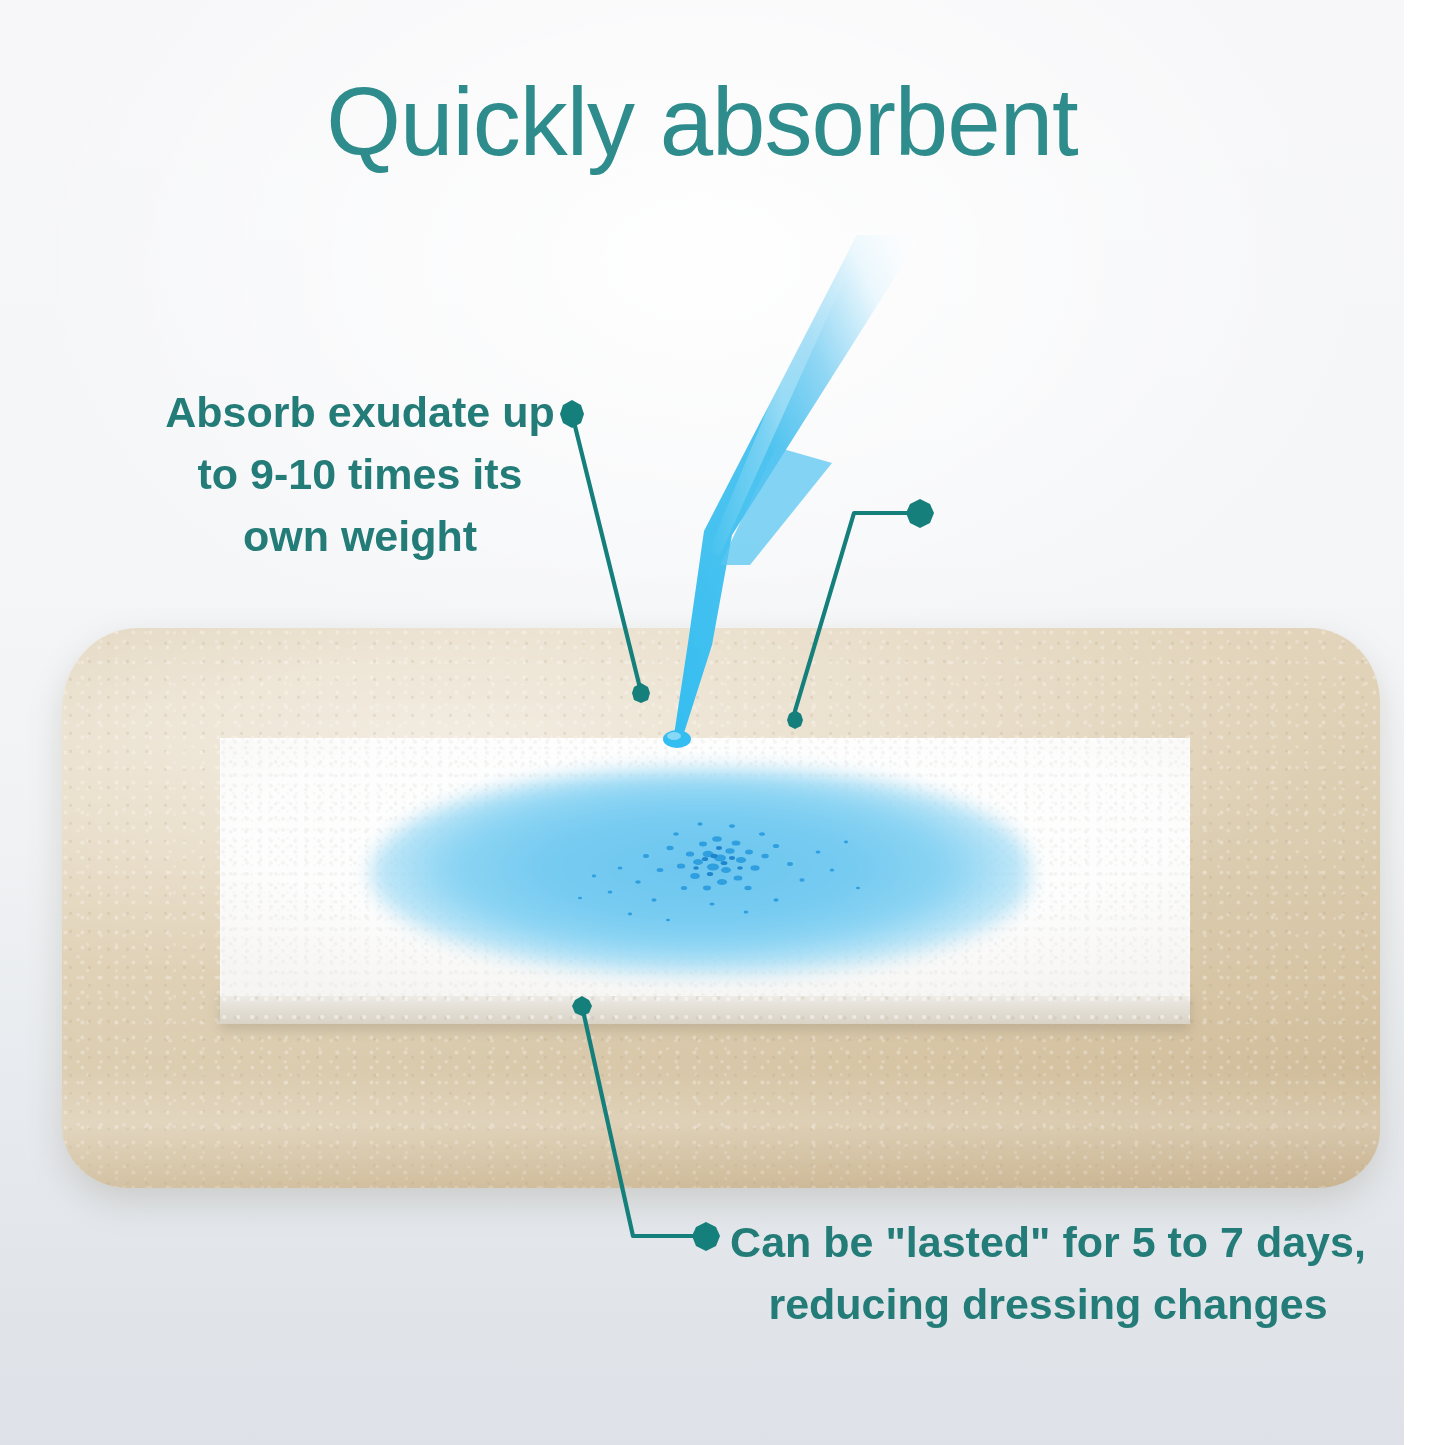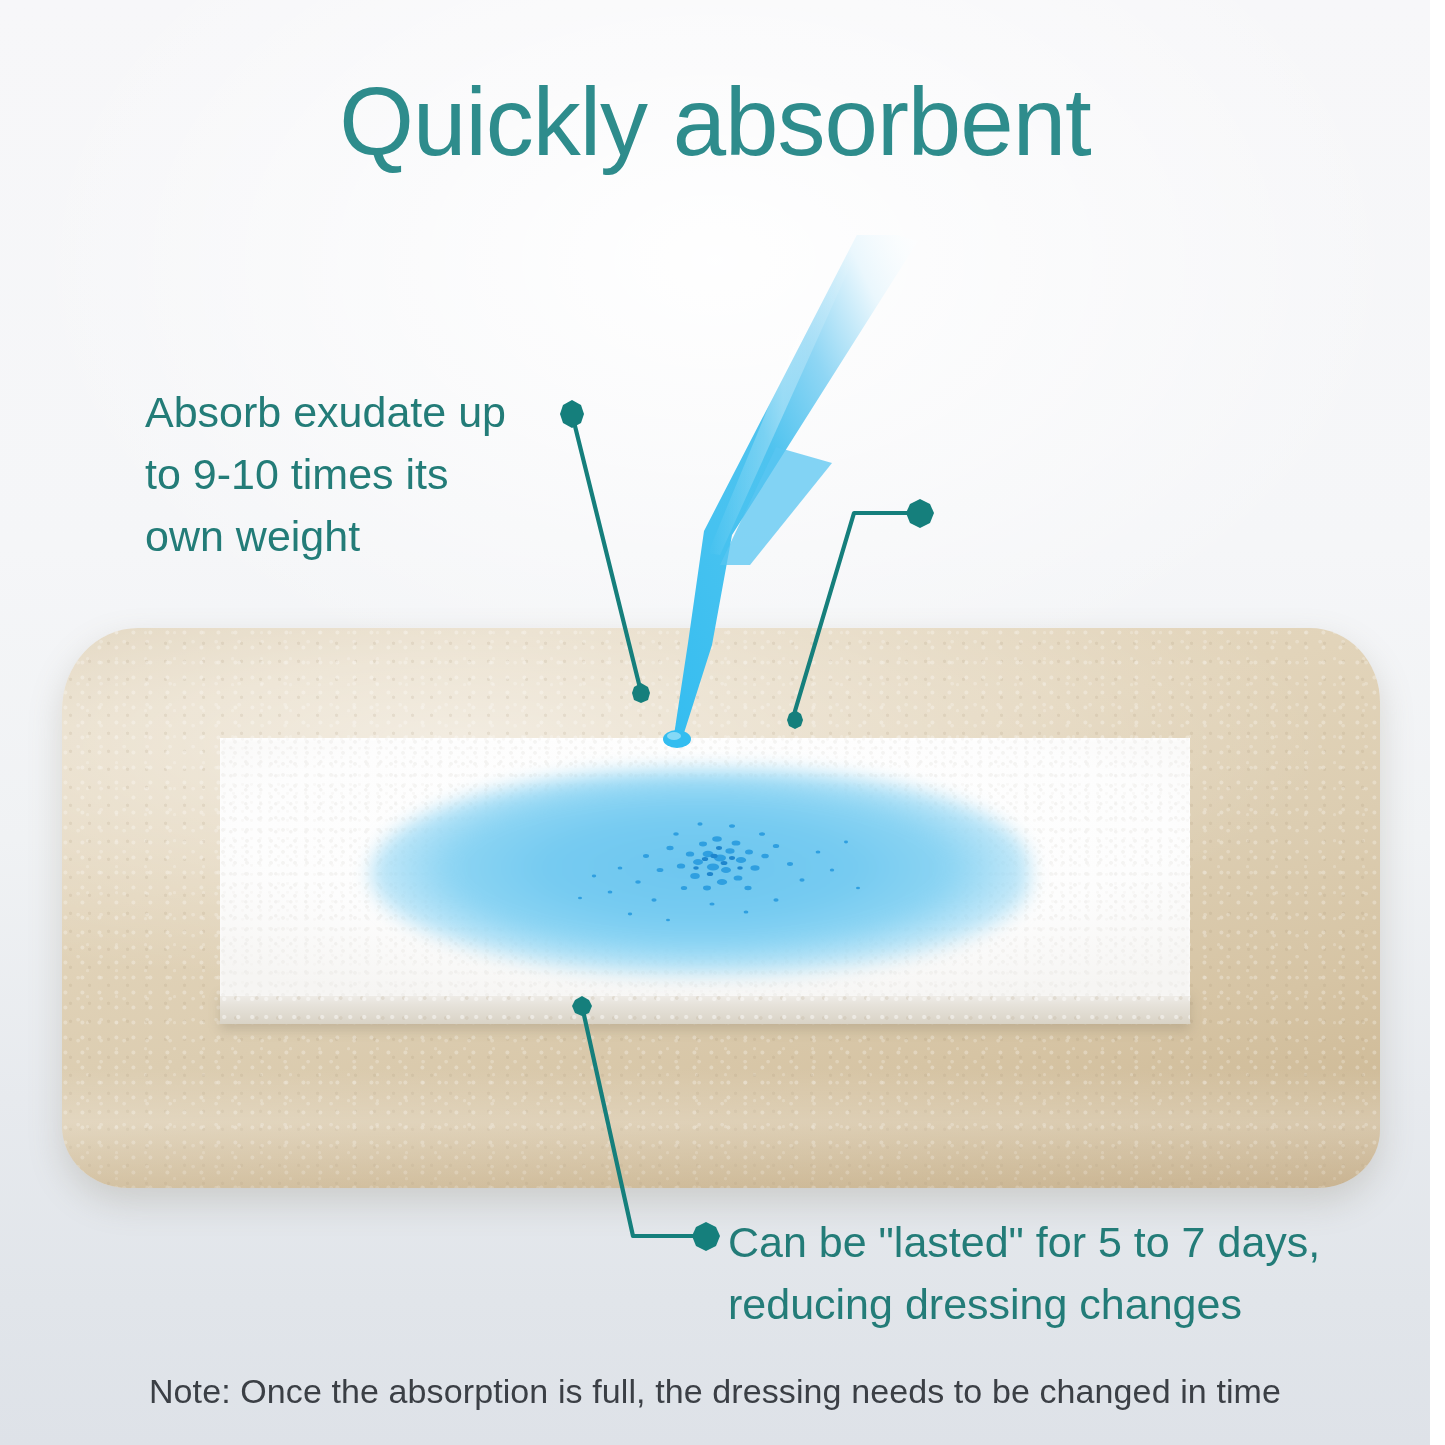--- a/index.html
+++ b/index.html
@@ -14,21 +14,20 @@
     height: 1445px;
     overflow: hidden;
     font-family: "Liberation Sans", sans-serif;
     background: linear-gradient(180deg,
         #f7f7f9 0%,
         #f5f6f8 38%,
         #f0f2f4 58%,
         #e7eaee 76%,
         #e1e5ea 90%,
         #dee2e8 100%);
-    padding-left: 26px;
   }
 
   
   .bg-sheen {
     position: absolute;
     inset: 0;
     background: radial-gradient(ellipse 70% 45% at 50% 18%,
                 rgba(255,255,255,0.95) 0%,
                 rgba(255,255,255,0.0) 70%);
     pointer-events: none;
@@ -48,22 +47,23 @@
     color: #2e8c8c;
     white-space: nowrap;
   }
 
   
   .callout {
     position: absolute;
     color: #237c78;
     font-size: 43px;
     line-height: 1.44;
-    font-weight: 400;
+    font-weight: 700;
     white-space: pre-line;
+    text-align: center;
   }
   #callout-left  { left: 145px; top: 382px; width: 430px; }
   #callout-right { left: 878px; top: 382px; width: 560px; }
   #callout-bottom{ left: 728px; top: 1212px; width: 640px; }
 
   
   .footer-note {
     position: absolute;
     left: 0;
     right: 0;
@@ -358,15 +358,14 @@
   <div class="title">Quickly absorbent</div>
 
   <div class="callout" id="callout-left">Absorb exudate up
 to 9-10 times its
 own weight</div>
 
 
   <div class="callout" id="callout-bottom">Can be "lasted" for 5 to 7 days,
 reducing dressing changes</div>
 
-  <div class="footer-note">Note: Once the absorption is full, the dressing needs to be changed in time</div>
 
 </div>
 
 </body></html>

